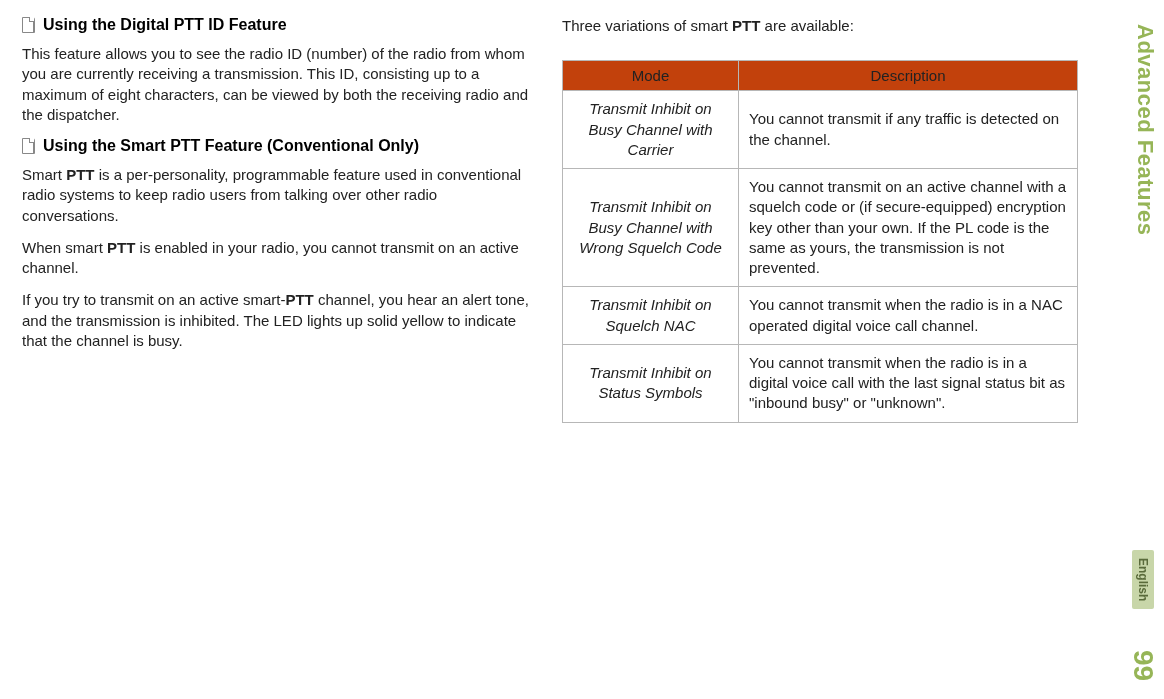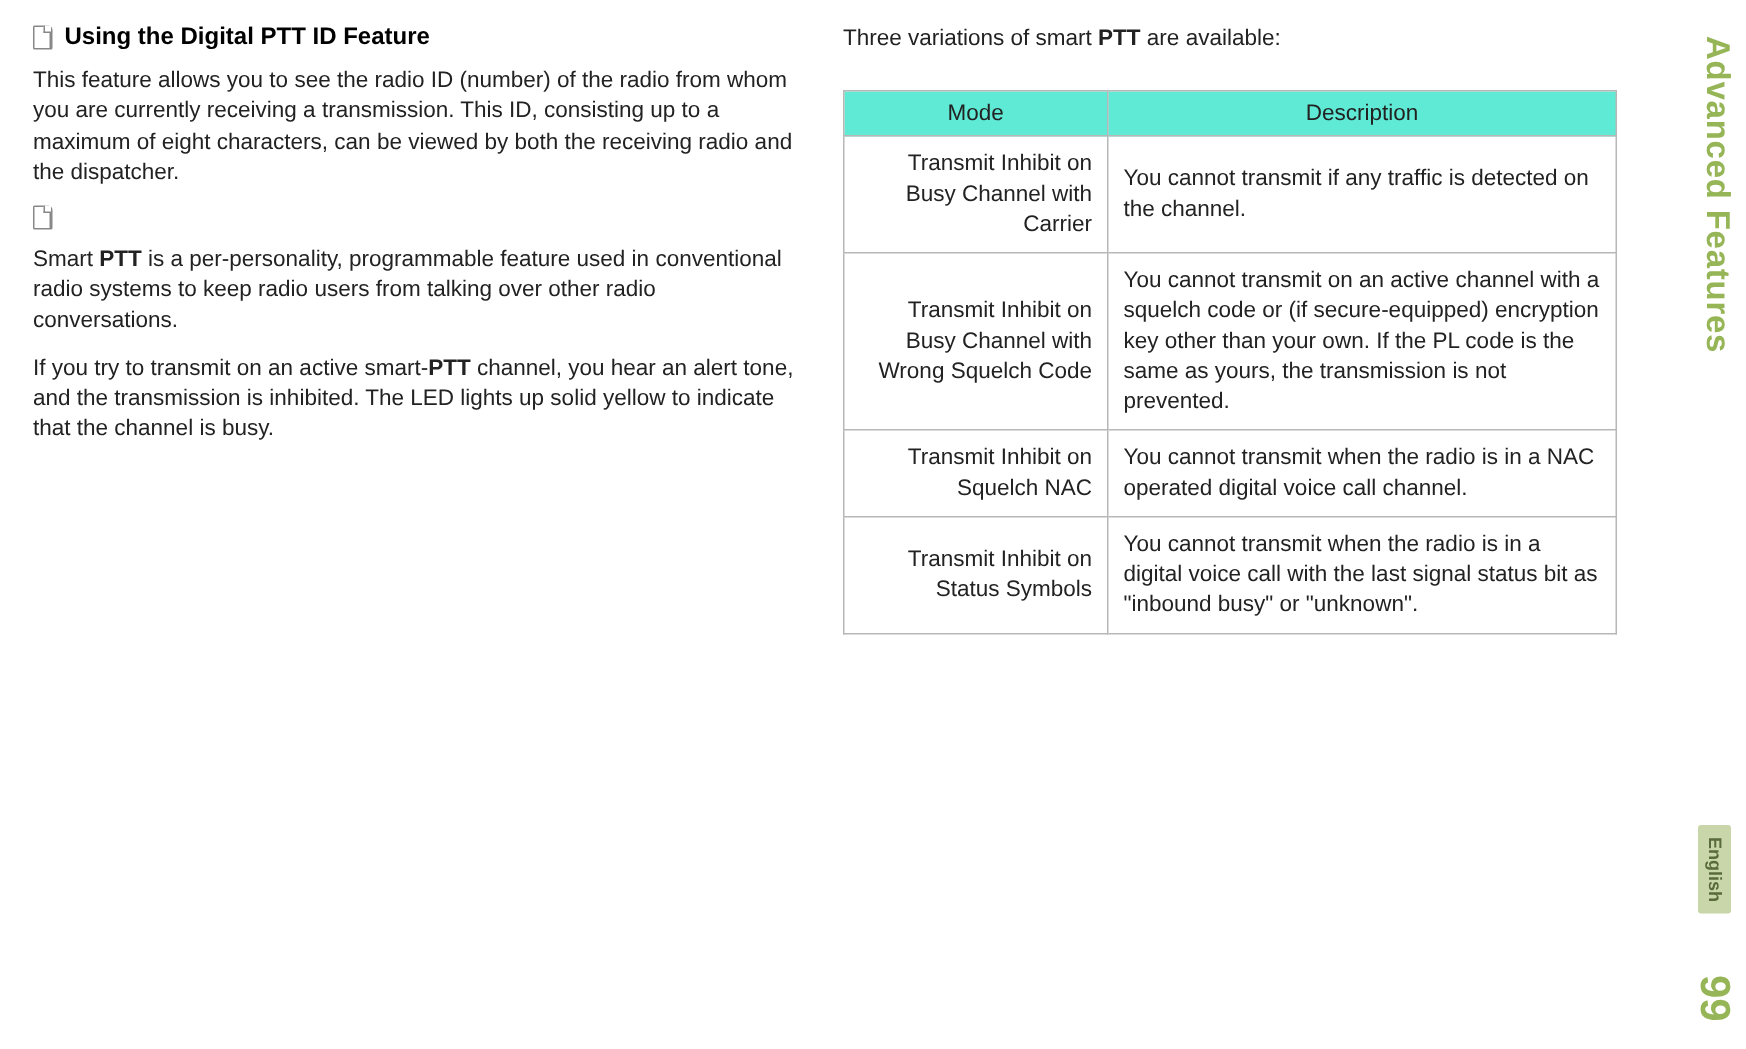--- a/index.html
+++ b/index.html
@@ -60,37 +60,38 @@
     margin-bottom: 12px;
   }
   .bold { font-weight: bold; }
   table {
     border-collapse: collapse;
     width: 100%;
     font-size: 15px;
     margin-top: 4px;
   }
   th {
-    background: #5eead4;
+    background: #c2410c;
     border: 1px solid #b7b7b7;
     font-weight: normal;
     padding: 6px 8px;
     text-align: center;
     color: #222;
   }
   td {
     border: 1px solid #b7b7b7;
     padding: 8px 10px;
     vertical-align: middle;
     color: #222;
     line-height: 1.35;
   }
   td.mode {
-    text-align: right;
+    text-align: center;
     width: 155px;
+    font-style: italic;
   }
   .right-rail {
     position: absolute;
     top: 0;
     right: 0;
     width: 50px;
     height: 699px;
   }
   .vert-text {
     position: absolute;
@@ -136,23 +137,27 @@
 <div class="page">
   <div class="col">
     <div class="heading">
       <span class="heading-icon"></span>
       <span>Using the Digital PTT ID Feature</span>
     </div>
     <div class="para">This feature allows you to see the radio ID (number) of the radio from whom you are currently receiving a transmission. This ID, consisting up to a maximum of eight characters, can be viewed by both the receiving radio and the dispatcher.</div>
 
     <div class="heading">
       <span class="heading-icon"></span>
+      <span>Using the Smart PTT Feature (Conventional Only)</span>
     </div>
     <div class="para">
       <span>Smart </span><span class="bold">PTT</span><span> is a per-personality, programmable feature used in conventional radio systems to keep radio users from talking over other radio conversations.</span>
+    </div>
+    <div class="para">
+      <span>When smart </span><span class="bold">PTT</span><span> is enabled in your radio, you cannot transmit on an active channel.</span>
     </div>
     <div class="para">
       <span>If you try to transmit on an active smart-</span><span class="bold">PTT</span><span> channel, you hear an alert tone, and the transmission is inhibited. The LED lights up solid yellow to indicate that the channel is busy.</span>
     </div>
   </div>
 
   <div class="col">
     <div class="para table-intro">
       <span>Three variations of smart </span><span class="bold">PTT</span><span> are available:</span>
     </div>

